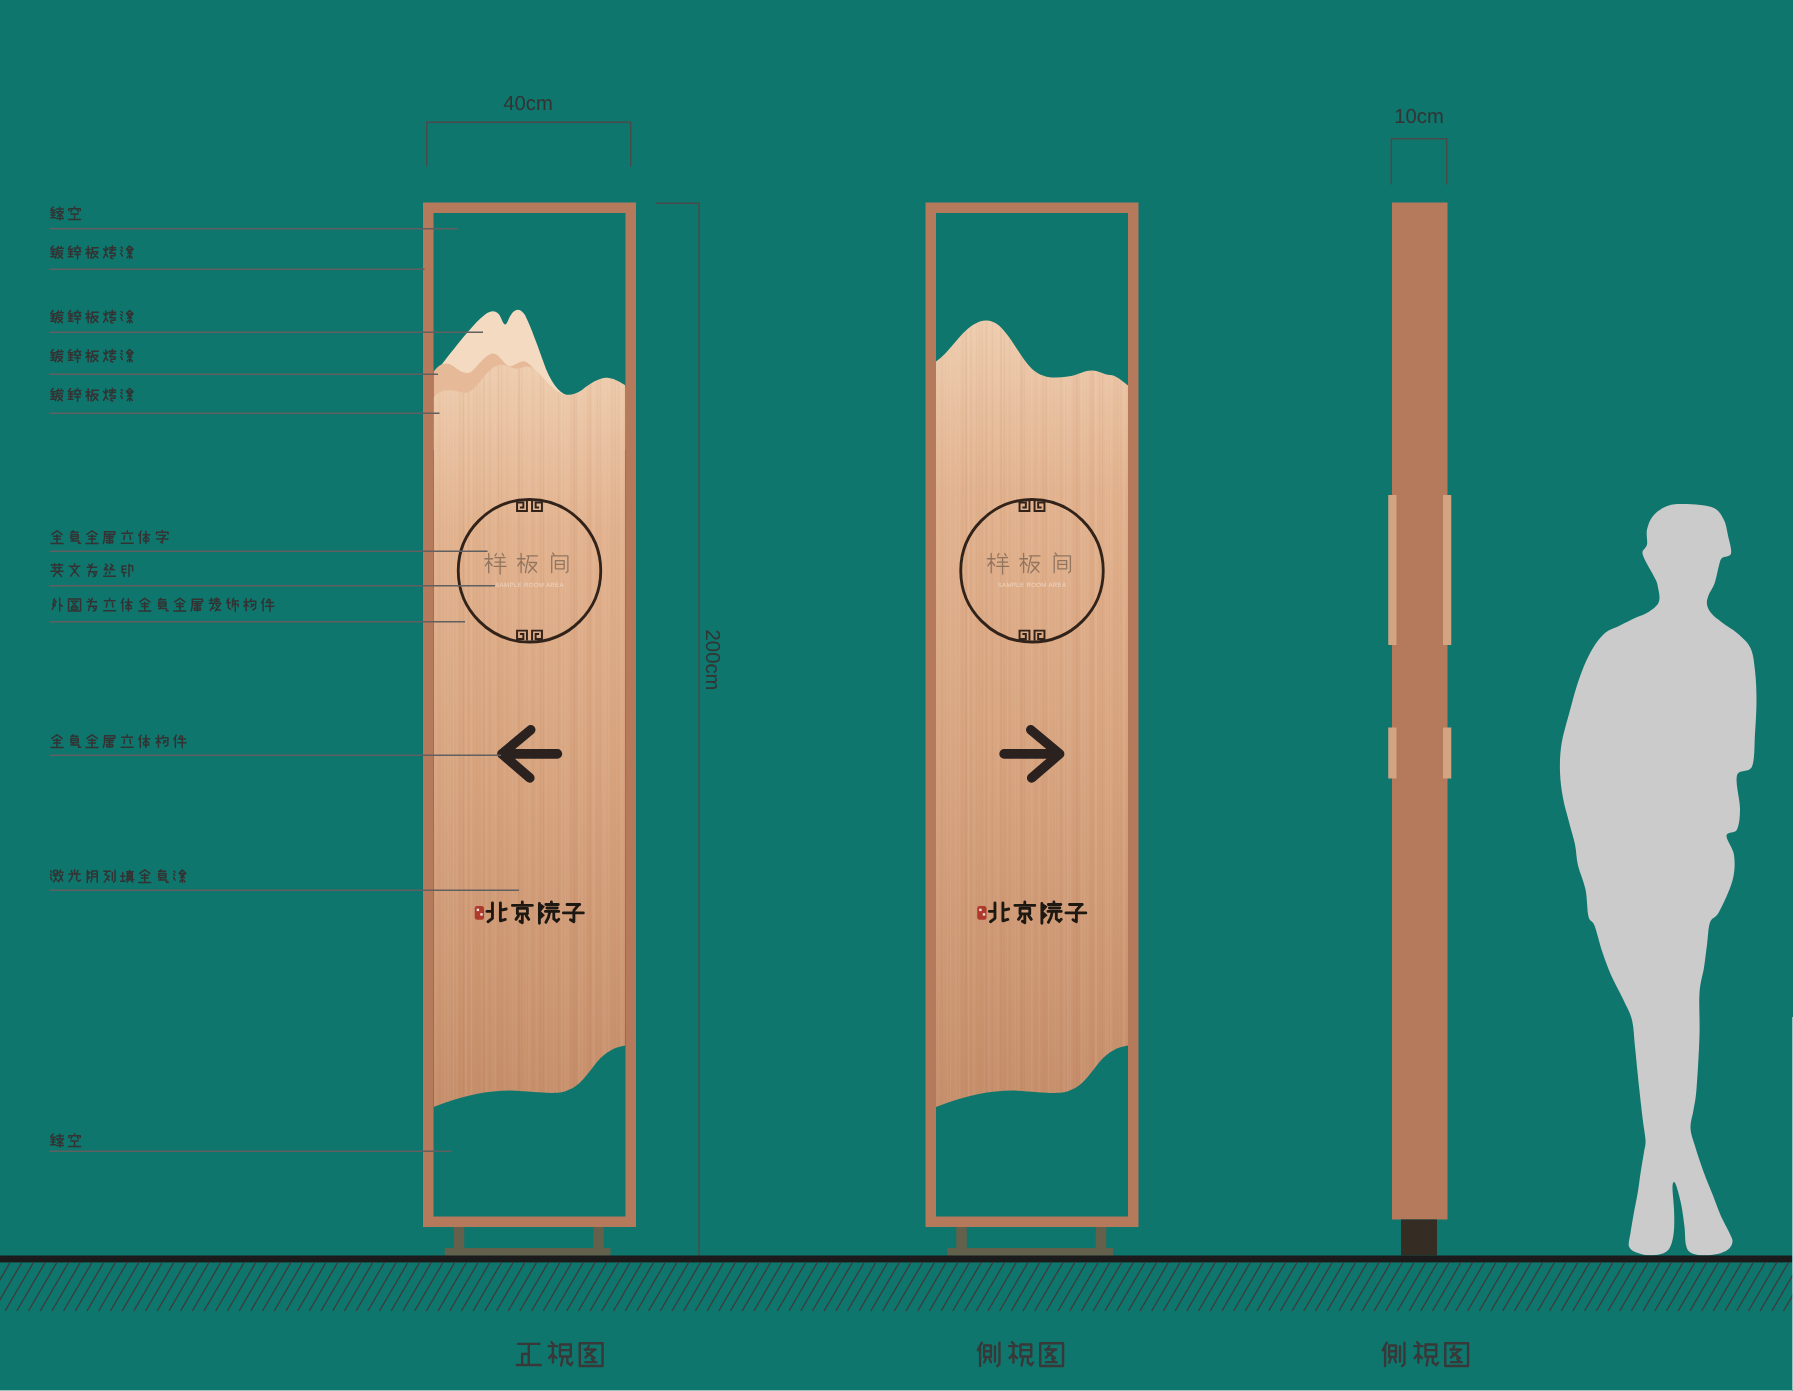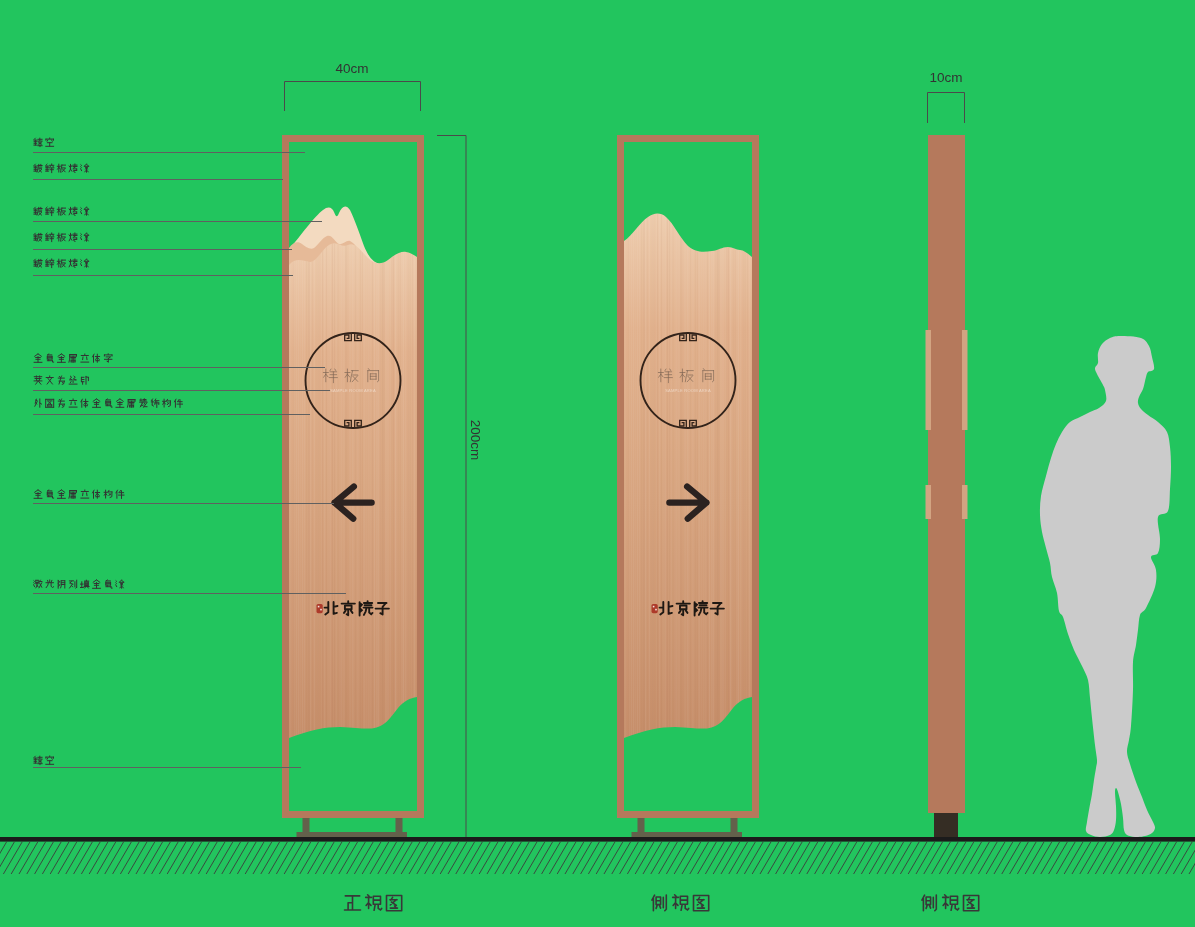--- a/index.html
+++ b/index.html
@@ -1,15 +1,15 @@
 <!DOCTYPE html>
 <html><head><meta charset="utf-8"><style>
 html,body{margin:0;padding:0;background:#ffffff;}
 body{font-family:"Liberation Sans",sans-serif;}
-.page{position:relative;width:1195px;height:927px;overflow:hidden;background:#22c55e;}
+.page{position:relative;width:1195px;height:927px;overflow:hidden;background:#0f766e;}
 .abs{position:absolute;}
 </style></head><body>
 <div class="page">
 <svg class="abs" style="left:0;top:0;width:0;height:0">
       <defs>
 <linearGradient id="panel" x1="0" y1="0" x2="0" y2="1">
 <stop offset="0" stop-color="#eecdaf"></stop>
           <stop offset="0.22" stop-color="#e2b28e"></stop>
 <stop offset="0.55" stop-color="#d7a47f"></stop>
           <stop offset="1" stop-color="#c68e6a"></stop>

